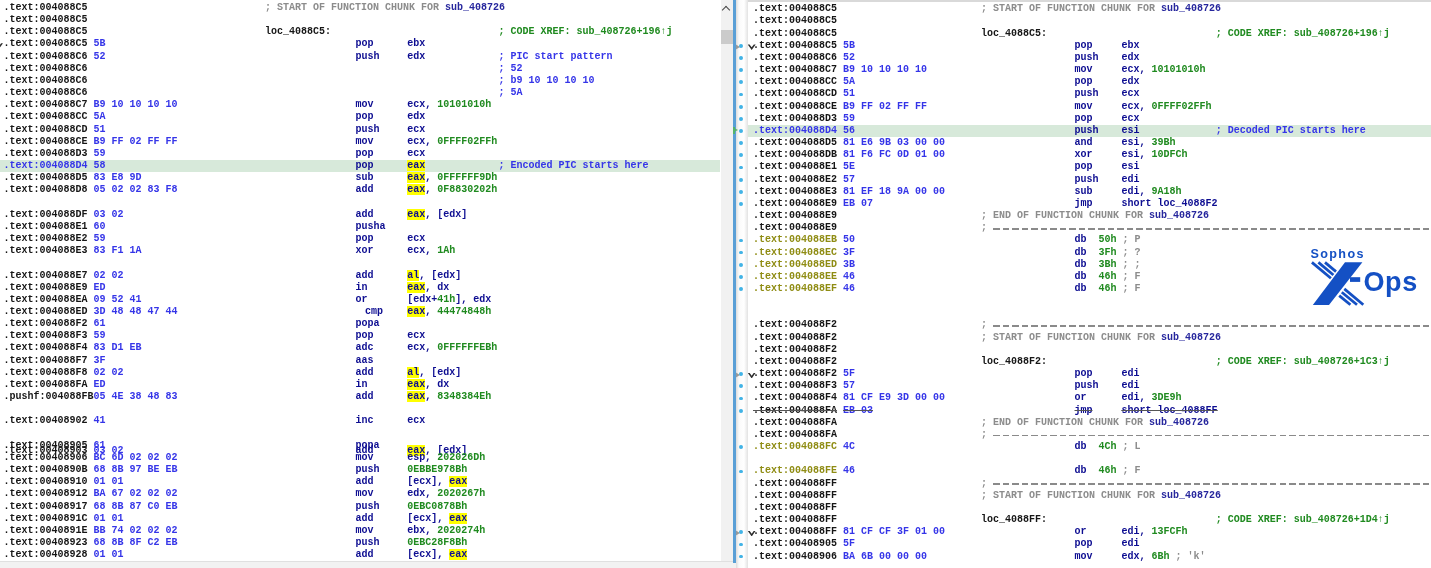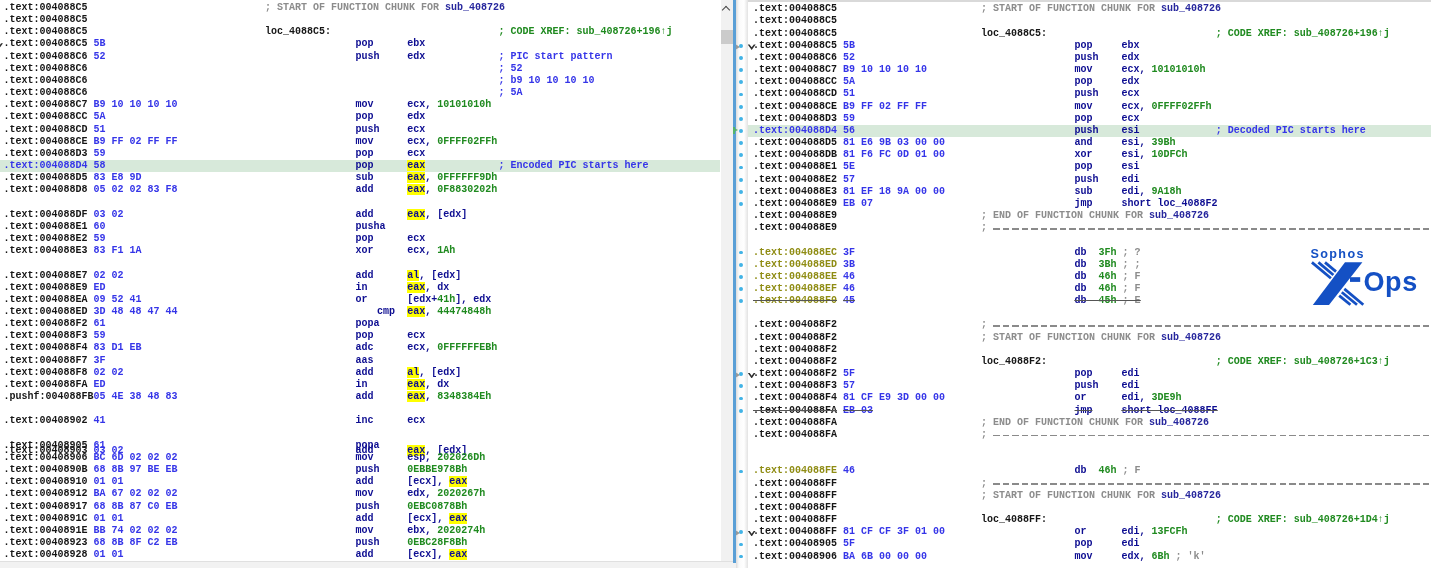--- a/index.html
+++ b/index.html
@@ -166,21 +166,21 @@
 </div>
 <div class="row" style="top:293.84px">
 <i class="a" style="left:3.5px">.text:004088EA</i>
 <i class="b" style="left:93.5px">09&nbsp;52&nbsp;41</i>
 <i class="n" style="left:355.4px">or</i>
 <s style="left:407.3px"><i class="n">[edx+</i><i class="g">41h</i><i class="n">],&nbsp;edx</i></s>
 </div>
 <div class="row" style="top:306.00px">
 <i class="a" style="left:3.5px">.text:004088ED</i>
 <i class="b" style="left:93.5px">3D&nbsp;48&nbsp;48&nbsp;47&nbsp;44</i>
-<i class="n" style="left:377px">cmp</i>
+<i class="n" style="left:365px">cmp</i>
 <s style="left:407.3px"><i class="hl">eax</i><i class="n">,&nbsp;</i><i class="g">44474848h</i></s>
 </div>
 <div class="row" style="top:318.16px">
 <i class="a" style="left:3.5px">.text:004088F2</i>
 <i class="b" style="left:93.5px">61</i>
 <i class="n" style="left:355.4px">popa</i>
 </div>
 <div class="row" style="top:330.32px">
 <i class="a" style="left:3.5px">.text:004088F3</i>
 <i class="b" style="left:93.5px">59</i>
@@ -405,20 +405,26 @@
 </div>
 <div class="row" style="top:210.02px">
 <i class="a" style="left:753px">.text:004088E9</i>
 <s style="left:981px"><i class="c">;&nbsp;END&nbsp;OF&nbsp;FUNCTION&nbsp;CHUNK&nbsp;FOR&nbsp;</i><i class="fn">sub_408726</i></s>
 </div>
 <div class="row" style="top:222.18px">
 <i class="a" style="left:753px">.text:004088E9</i>
 <s style="left:981px"><i class="c">;&nbsp;</i></s>
 <b class="dash" style="left:993.0px;width:438px"></b>
 </div>
+<div class="row" style="top:234.34px">
+<i class="ao" style="left:753px">.text:004088EB</i>
+<i class="b" style="left:843px">50</i>
+<s style="left:1074.5px"><i class="n">db</i><i class="k">&nbsp;&nbsp;</i><i class="g">50h</i><i class="c">&nbsp;;&nbsp;P</i></s>
+<b class="dot" style="left:739.2px;top:4.2px"></b>
+</div>
 <div class="row" style="top:246.50px">
 <i class="ao" style="left:753px">.text:004088EC</i>
 <i class="b" style="left:843px">3F</i>
 <s style="left:1074.5px"><i class="n">db</i><i class="k">&nbsp;&nbsp;</i><i class="g">3Fh</i><i class="c">&nbsp;;&nbsp;?</i></s>
 <b class="dot" style="left:739.2px;top:4.2px"></b>
 </div>
 <div class="row" style="top:258.66px">
 <i class="ao" style="left:753px">.text:004088ED</i>
 <i class="b" style="left:843px">3B</i>
 <s style="left:1074.5px"><i class="n">db</i><i class="k">&nbsp;&nbsp;</i><i class="g">3Bh</i><i class="c">&nbsp;;&nbsp;;</i></s>
@@ -427,26 +433,20 @@
 <div class="row" style="top:270.82px">
 <i class="ao" style="left:753px">.text:004088EE</i>
 <i class="b" style="left:843px">46</i>
 <s style="left:1074.5px"><i class="n">db</i><i class="k">&nbsp;&nbsp;</i><i class="g">46h</i><i class="c">&nbsp;;&nbsp;F</i></s>
 <b class="dot" style="left:739.2px;top:4.2px"></b>
 </div>
 <div class="row" style="top:282.98px">
 <i class="ao" style="left:753px">.text:004088EF</i>
 <i class="b" style="left:843px">46</i>
 <s style="left:1074.5px"><i class="n">db</i><i class="k">&nbsp;&nbsp;</i><i class="g">46h</i><i class="c">&nbsp;;&nbsp;F</i></s>
-<b class="dot" style="left:739.2px;top:4.2px"></b>
-</div>
-<div class="row strike" style="top:295.14px">
-<i class="ao" style="left:753px">.text:004088F0</i>
-<i class="b" style="left:843px">45</i>
-<s style="left:1074.5px"><i class="n">db</i><i class="k">&nbsp;&nbsp;</i><i class="g">45h</i><i class="c">&nbsp;;&nbsp;E</i></s>
 <b class="dot" style="left:739.2px;top:4.2px"></b>
 </div>
 <div class="row" style="top:319.46px">
 <i class="a" style="left:753px">.text:004088F2</i>
 <s style="left:981px"><i class="c">;&nbsp;</i></s>
 <b class="dash" style="left:993.0px;width:438px"></b>
 </div>
 <div class="row" style="top:331.62px">
 <i class="a" style="left:753px">.text:004088F2</i>
 <s style="left:981px"><i class="c">;&nbsp;START&nbsp;OF&nbsp;FUNCTION&nbsp;CHUNK&nbsp;FOR&nbsp;</i><i class="fn">sub_408726</i></s>
@@ -490,20 +490,26 @@
 <b class="dot" style="left:739.2px;top:4.2px"></b>
 </div>
 <div class="row" style="top:416.74px">
 <i class="a" style="left:753px">.text:004088FA</i>
 <s style="left:981px"><i class="c">;&nbsp;END&nbsp;OF&nbsp;FUNCTION&nbsp;CHUNK&nbsp;FOR&nbsp;</i><i class="fn">sub_408726</i></s>
 </div>
 <div class="row" style="top:428.90px">
 <i class="a" style="left:753px">.text:004088FA</i>
 <s style="left:981px"><i class="c">;&nbsp;</i></s>
 <b class="dash" style="left:993.0px;width:438px"></b>
+</div>
+<div class="row" style="top:441.06px">
+<i class="ao" style="left:753px">.text:004088FC</i>
+<i class="b" style="left:843px">4C</i>
+<s style="left:1074.5px"><i class="n">db</i><i class="k">&nbsp;&nbsp;</i><i class="g">4Ch</i><i class="c">&nbsp;;&nbsp;L</i></s>
+<b class="dot" style="left:739.2px;top:4.2px"></b>
 </div>
 <div class="row" style="top:465.38px">
 <i class="ao" style="left:753px">.text:004088FE</i>
 <i class="b" style="left:843px">46</i>
 <s style="left:1074.5px"><i class="n">db</i><i class="k">&nbsp;&nbsp;</i><i class="g">46h</i><i class="c">&nbsp;;&nbsp;F</i></s>
 <b class="dot" style="left:739.2px;top:4.2px"></b>
 </div>
 <div class="row" style="top:477.54px">
 <i class="a" style="left:753px">.text:004088FF</i>
 <s style="left:981px"><i class="c">;&nbsp;</i></s>

